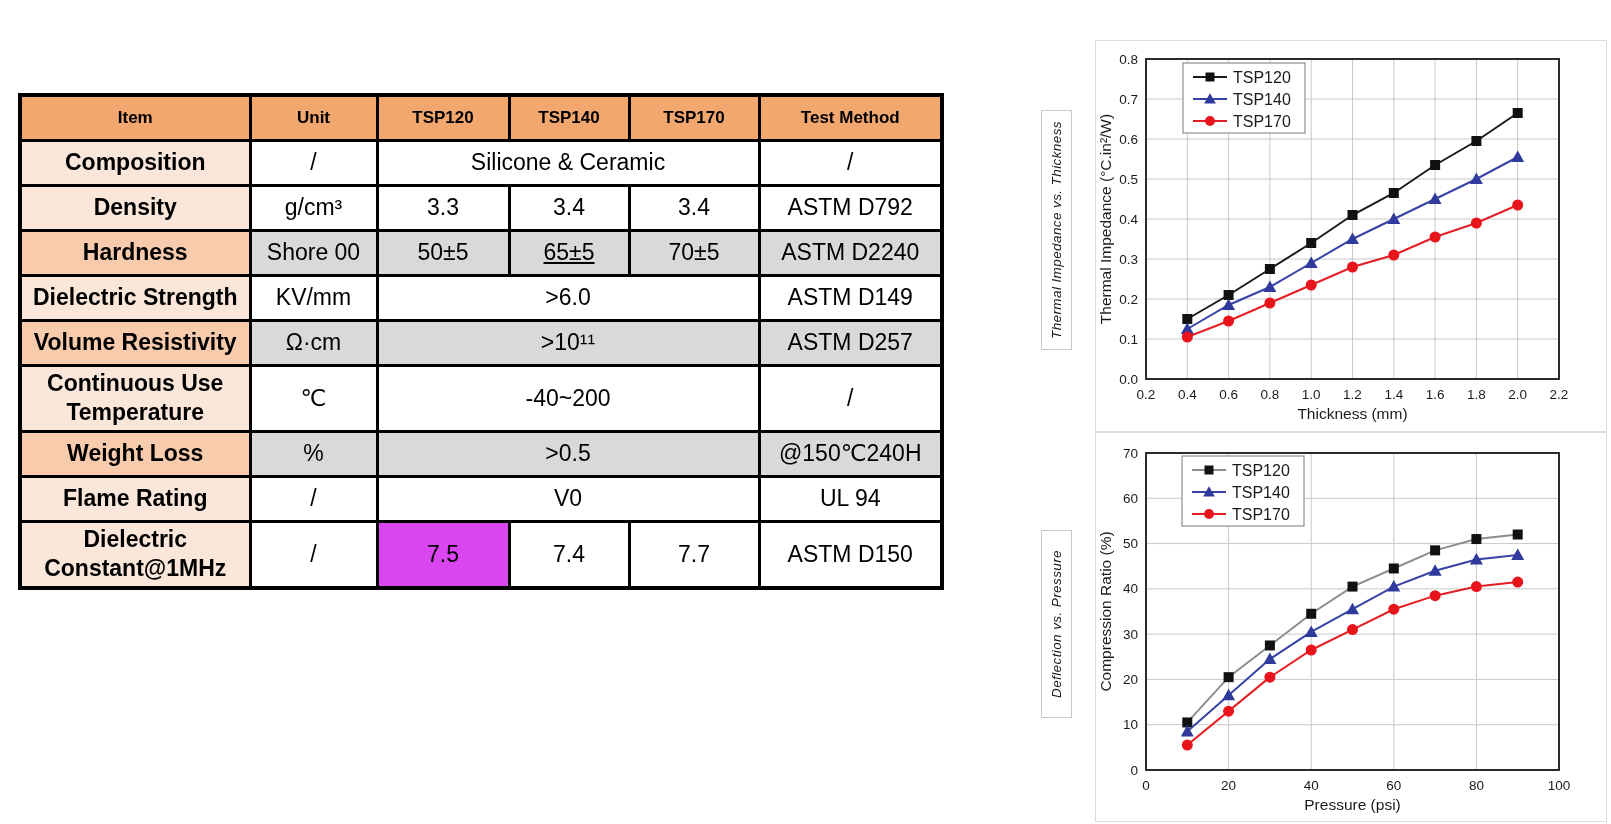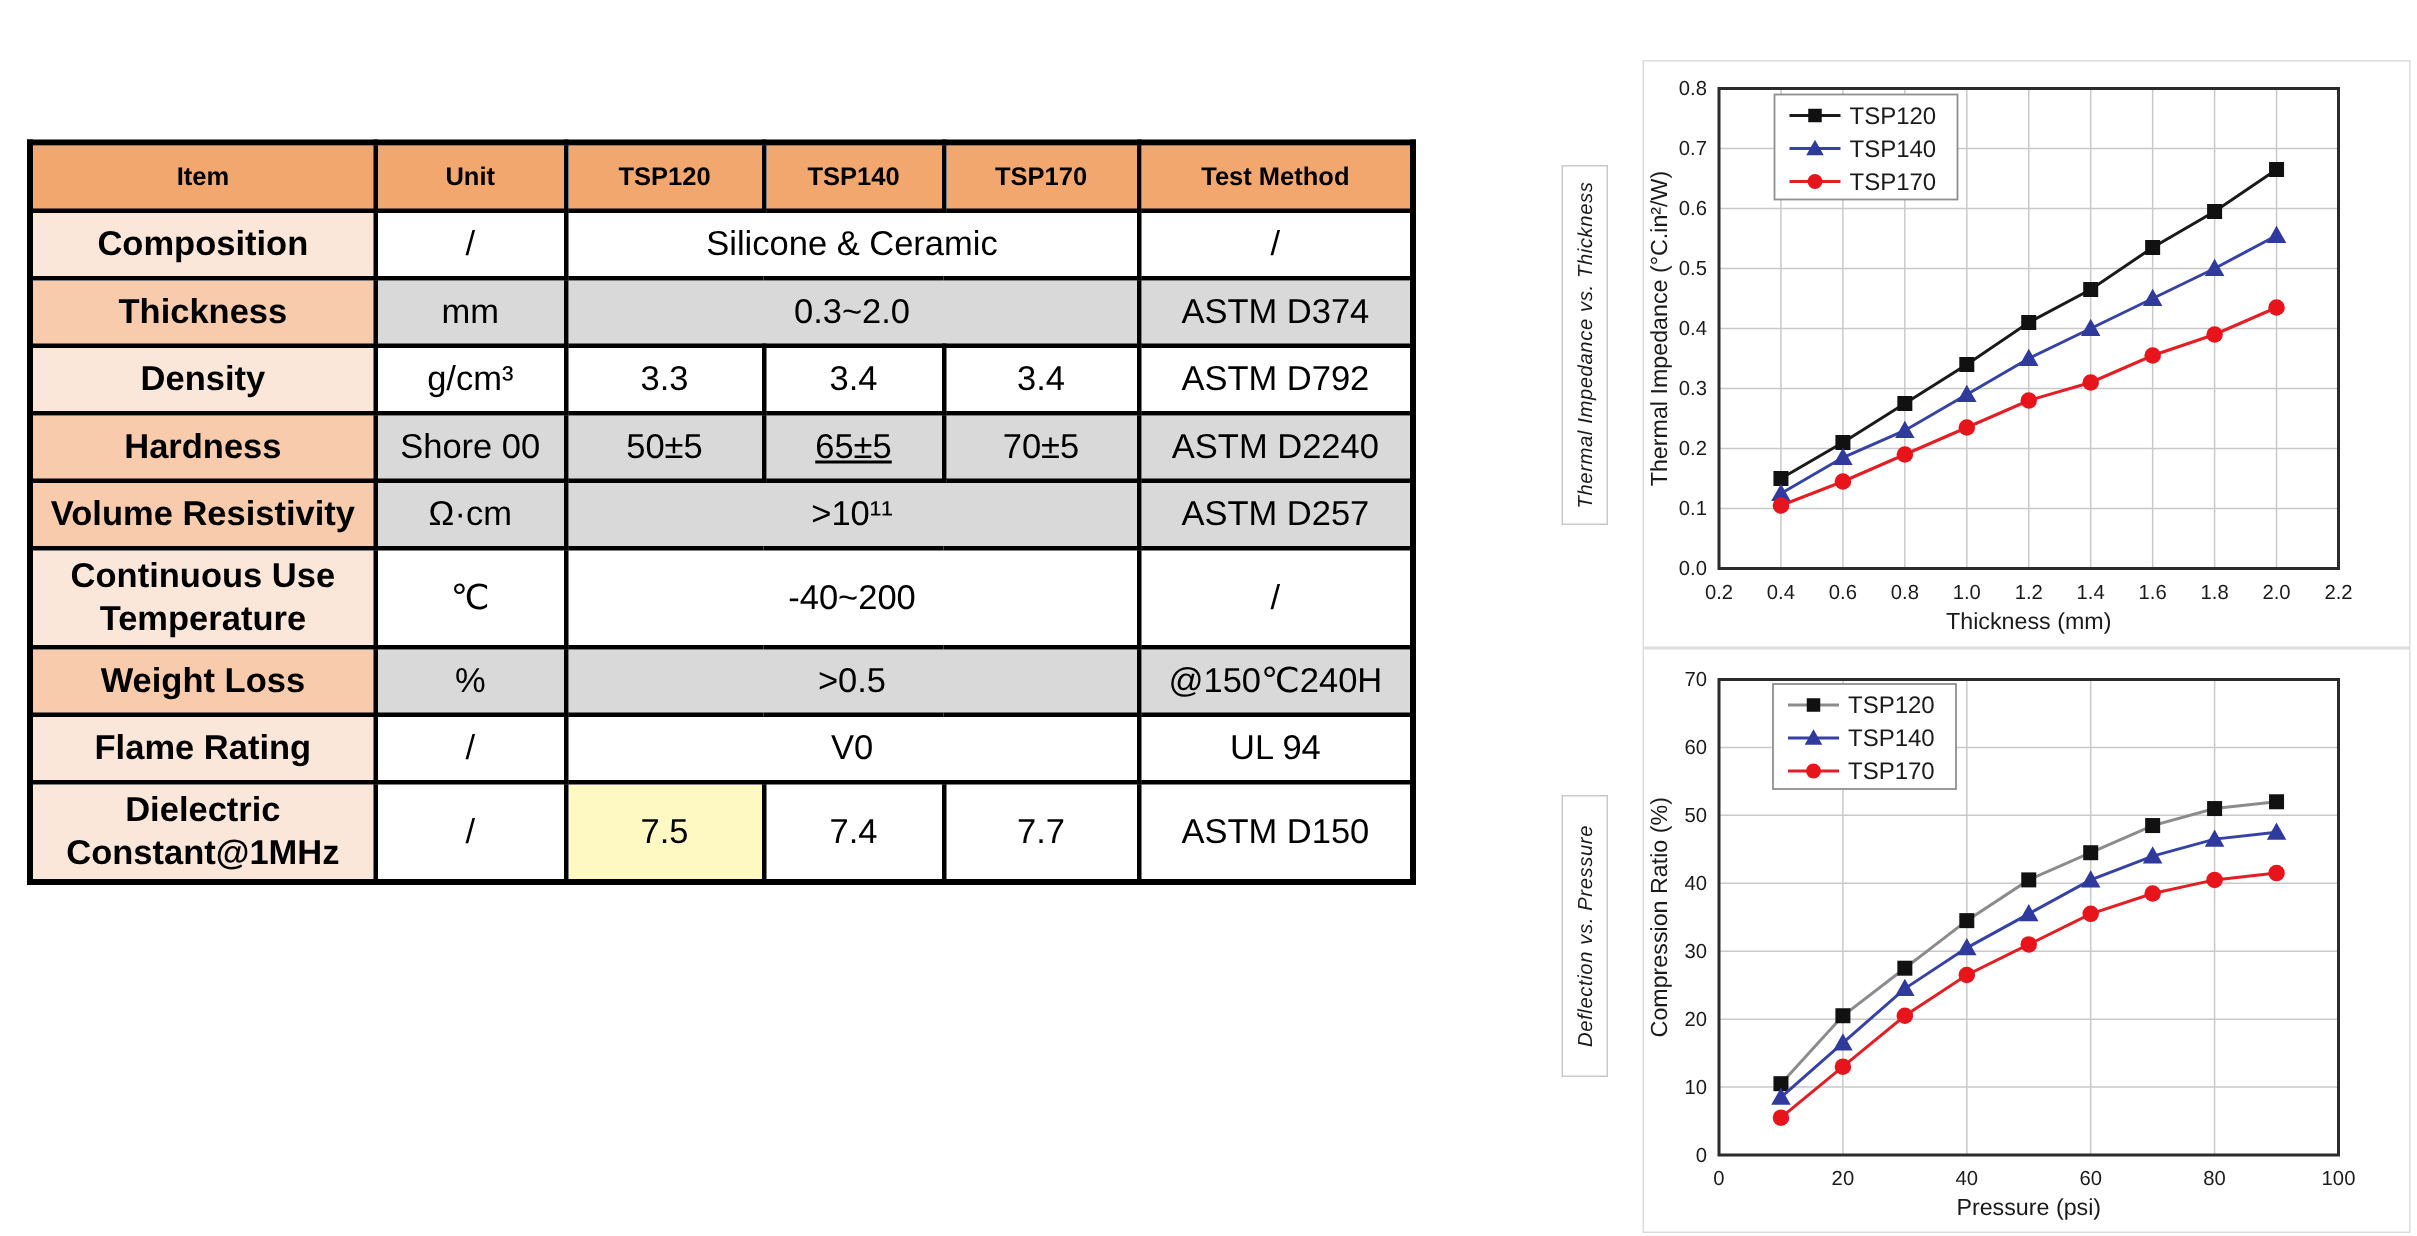--- a/index.html
+++ b/index.html
@@ -54,42 +54,42 @@
         </tr>
     </thead>
     <tbody>
         <tr>
           <td class="item" style="background: rgb(251, 231, 218);">Composition</td>
           <td style="background: rgb(255, 255, 255);">/</td>
           <td colspan="3" style="background: rgb(255, 255, 255);">Silicone &amp; Ceramic</td>
           <td style="background: rgb(255, 255, 255);">/</td>
         </tr>
         <tr>
-          <td class="item" style="background: rgb(247, 203, 172);">Thickness</td>
-          <td style="background: rgb(217, 217, 217);">mm</td>
-          <td colspan="3" style="background: rgb(217, 217, 217);">0.3~2.0</td>
-          <td style="background: rgb(217, 217, 217);">ASTM D374</td>
-        </tr>
-        <tr>
           <td class="item" style="background: rgb(251, 231, 218);">Density</td>
           <td style="background: rgb(255, 255, 255);">g/cm³</td>
           <td style="background: rgb(255, 255, 255);">3.3</td>
           <td style="background: rgb(255, 255, 255);">3.4</td>
           <td style="background: rgb(255, 255, 255);">3.4</td>
           <td style="background: rgb(255, 255, 255);">ASTM D792</td>
         </tr>
         <tr>
           <td class="item" style="background: rgb(247, 203, 172);">Hardness</td>
           <td style="background: rgb(217, 217, 217);">Shore 00</td>
           <td style="background: rgb(217, 217, 217);">50±5</td>
           <td style="background: rgb(217, 217, 217); text-decoration: underline;">65±5</td>
           <td style="background: rgb(217, 217, 217);">70±5</td>
           <td style="background: rgb(217, 217, 217);">ASTM D2240</td>
         </tr>
         <tr>
+          <td class="item" style="background: rgb(251, 231, 218);">Dielectric Strength</td>
+          <td style="background: rgb(255, 255, 255);">KV/mm</td>
+          <td colspan="3" style="background: rgb(255, 255, 255);">&gt;6.0</td>
+          <td style="background: rgb(255, 255, 255);">ASTM D149</td>
+        </tr>
+        <tr>
           <td class="item" style="background: rgb(247, 203, 172);">Volume Resistivity</td>
           <td style="background: rgb(217, 217, 217);">Ω·cm</td>
           <td colspan="3" style="background: rgb(217, 217, 217);">&gt;10¹¹</td>
           <td style="background: rgb(217, 217, 217);">ASTM D257</td>
         </tr>
         <tr>
           <td class="item" style="background: rgb(251, 231, 218);">Continuous Use Temperature</td>
           <td style="background: rgb(255, 255, 255);">℃</td>
           <td colspan="3" style="background: rgb(255, 255, 255);">-40~200</td>
           <td style="background: rgb(255, 255, 255);">/</td>
@@ -102,21 +102,21 @@
         </tr>
         <tr>
           <td class="item" style="background: rgb(251, 231, 218);">Flame Rating</td>
           <td style="background: rgb(255, 255, 255);">/</td>
           <td colspan="3" style="background: rgb(255, 255, 255);">V0</td>
           <td style="background: rgb(255, 255, 255);">UL 94</td>
         </tr>
         <tr>
           <td class="item" style="background: rgb(251, 231, 218);">Dielectric Constant@1MHz</td>
           <td style="background: rgb(255, 255, 255);">/</td>
-          <td style="background: #fef9c3;">7.5</td>
+          <td style="background: #d946ef;">7.5</td>
           <td style="background: rgb(255, 255, 255);">7.4</td>
           <td style="background: rgb(255, 255, 255);">7.7</td>
           <td style="background: rgb(255, 255, 255);">ASTM D150</td>
         </tr>
       </tbody>
   </table>
 
   <div class="vcap" id="cap-top">Thermal Impedance vs. Thickness</div>
   <div class="vcap" id="cap-bottom">Deflection vs. Pressure</div>
 

